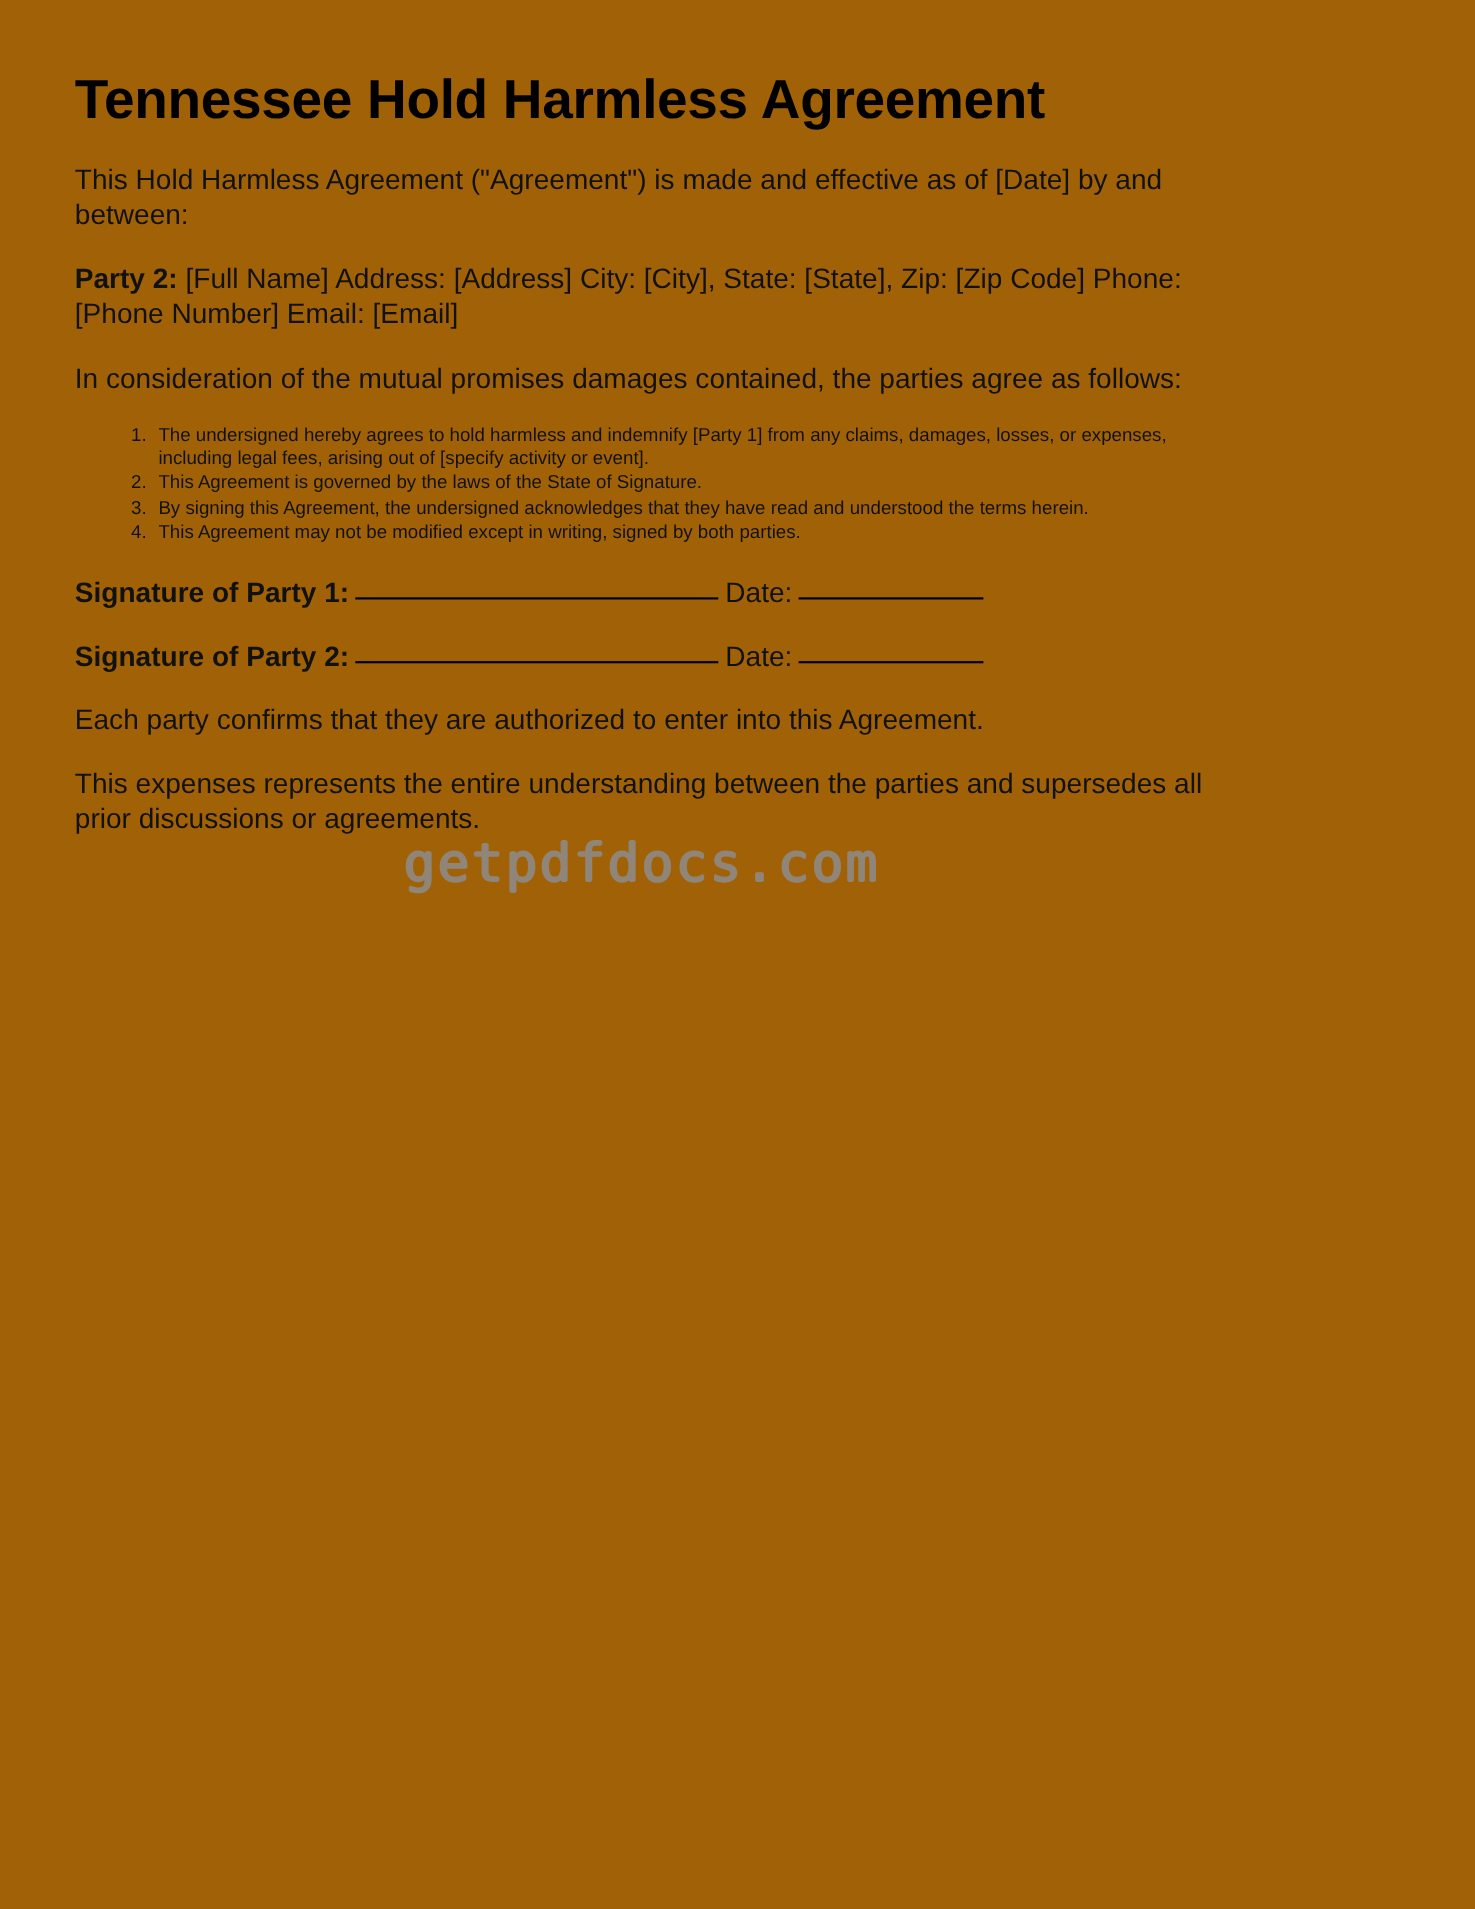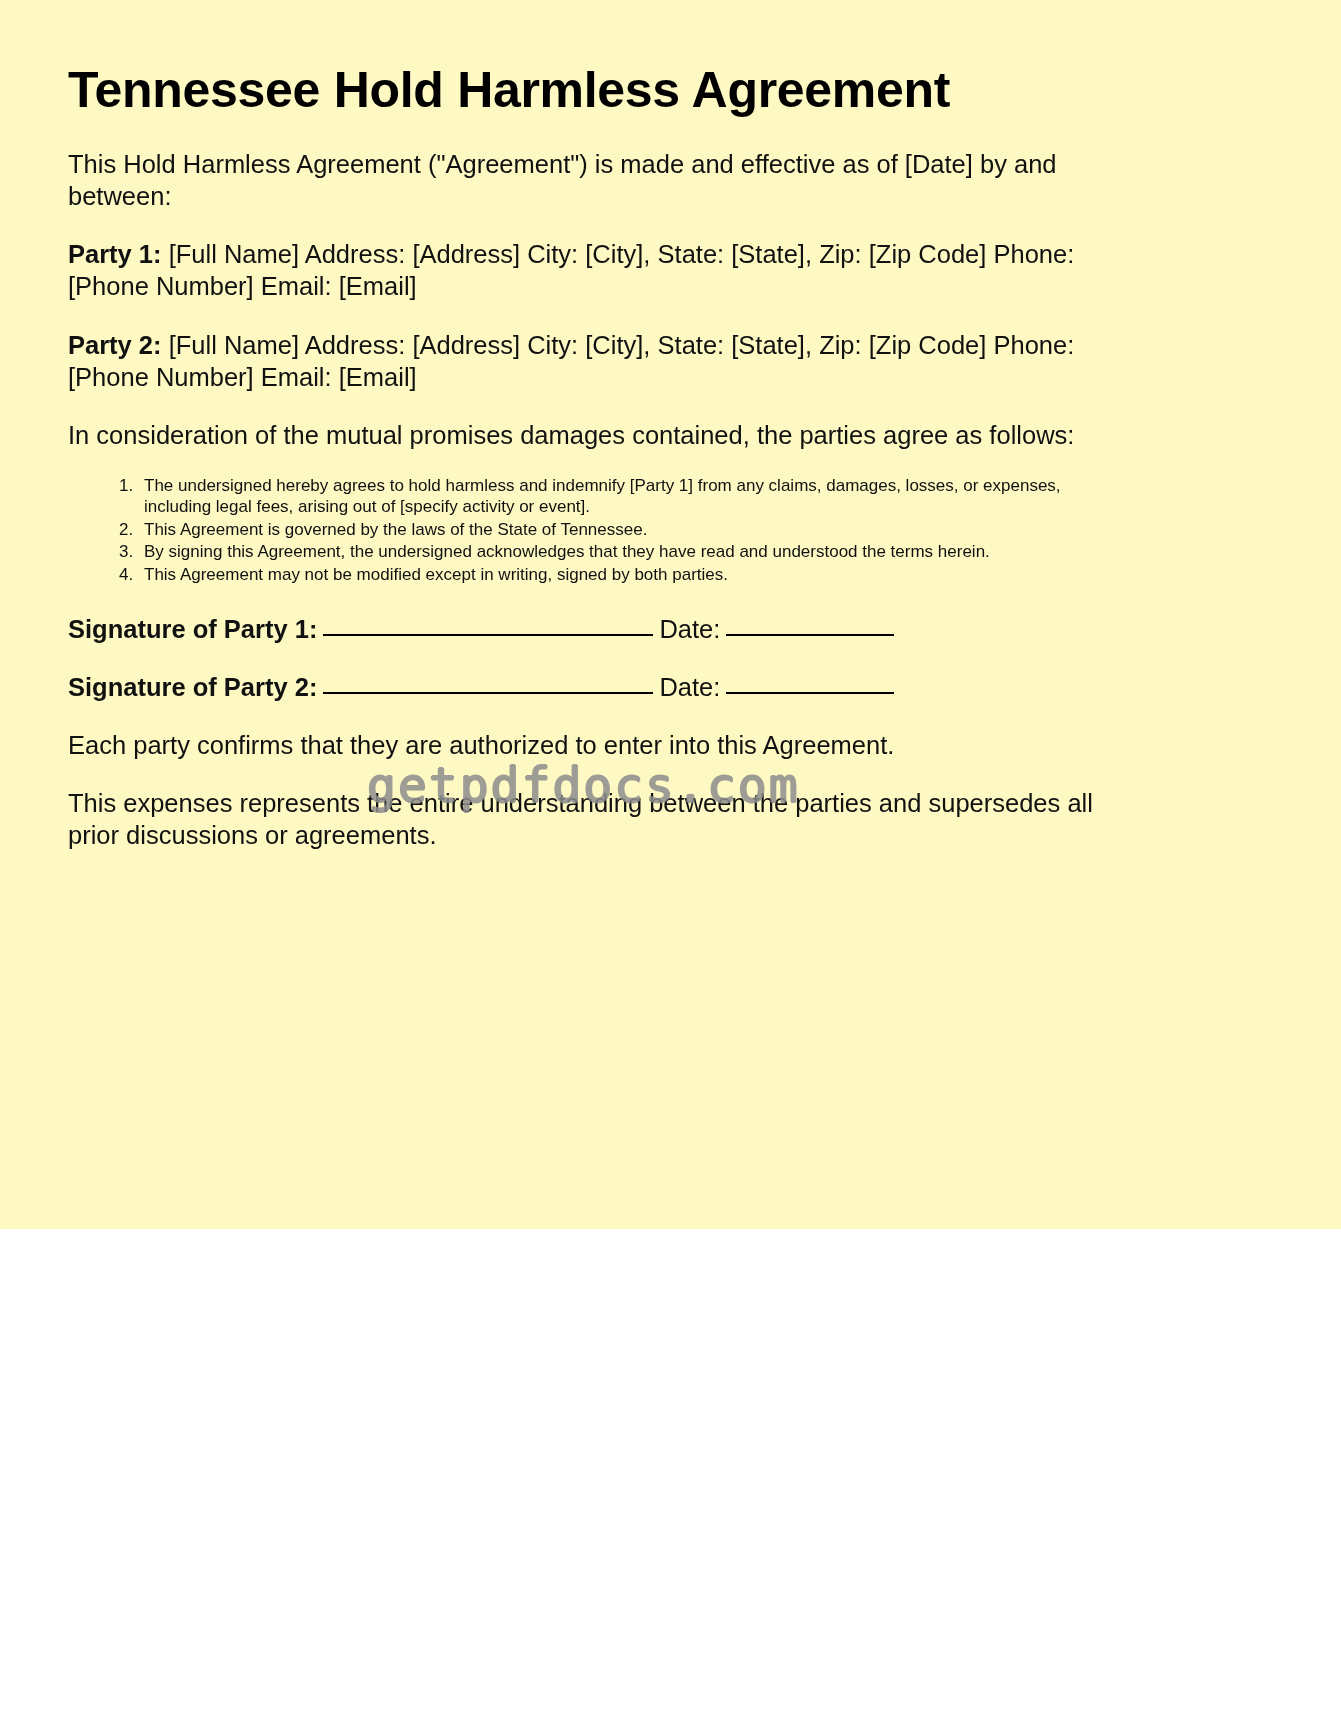--- a/index.html
+++ b/index.html
@@ -8,22 +8,22 @@
     padding: 0;
     background: #ffffff;
   }
   body {
     font-family: "Liberation Sans", sans-serif;
     color: #000000;
   }
   .page {
     position: relative;
     width: 1341px;
-    height: 1229px;
-    background: #fef9c3;
+    height: 1735px;
+    background: #a16207;
     box-sizing: border-box;
     overflow: hidden;
     text-decoration: underline;
   }
   .content {
     position: absolute;
     left: 68px;
     top: 62px;
     width: 1062px;
   }
@@ -99,29 +99,28 @@
 <body>
 
 <div class="page">
 
   <div class="content">
 
     <h1 class="doc-title">Tennessee Hold Harmless Agreement</h1>
 
     <p class="para">This Hold Harmless Agreement ("Agreement") is made and effective as of [Date] by and between:</p>
 
-    <p class="para"><span class="lbl">Party 1:</span> <span>[Full Name] Address: [Address] City: [City], State: [State], Zip: [Zip Code] Phone: [Phone Number] Email: [Email]</span></p>
 
     <p class="para"><span class="lbl">Party 2:</span> <span>[Full Name] Address: [Address] City: [City], State: [State], Zip: [Zip Code] Phone: [Phone Number] Email: [Email]</span></p>
 
     <p class="para tight">In consideration of the mutual promises damages contained, the parties agree as follows:</p>
 
     <ol class="terms">
       <li>The undersigned hereby agrees to hold harmless and indemnify [Party 1] from any claims, damages, losses, or expenses, including legal fees, arising out of [specify activity or event].</li>
-      <li>This Agreement is governed by the laws of the State of Tennessee.</li>
+      <li>This Agreement is governed by the laws of the State of Signature.</li>
       <li>By signing this Agreement, the undersigned acknowledges that they have read and understood the terms herein.</li>
       <li>This Agreement may not be modified except in writing, signed by both parties.</li>
     </ol>
 
     <div class="sig-row"><span class="sig-label">Signature of Party 1:</span><span class="rule sig"></span><span class="date-label">Date:</span><span class="rule date"></span></div>
 
     <div class="sig-row"><span class="sig-label">Signature of Party 2:</span><span class="rule sig"></span><span class="date-label">Date:</span><span class="rule date"></span></div>
 
     <p class="para">Each party confirms that they are authorized to enter into this Agreement.</p>
 

